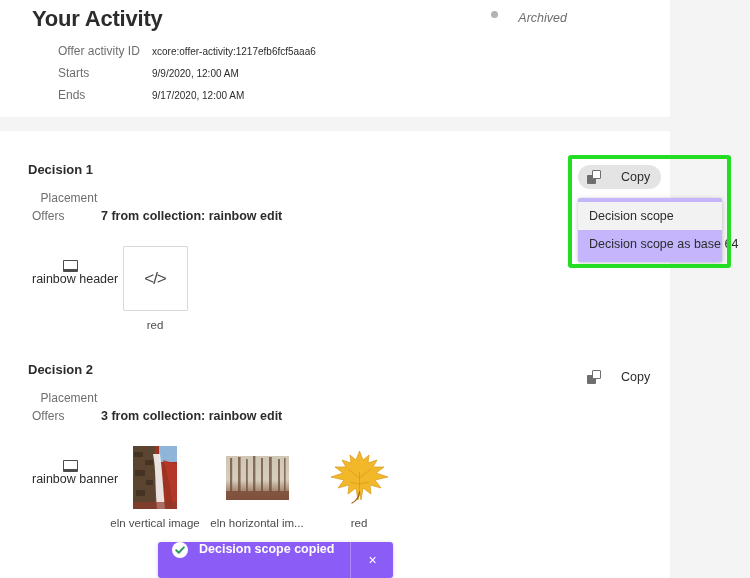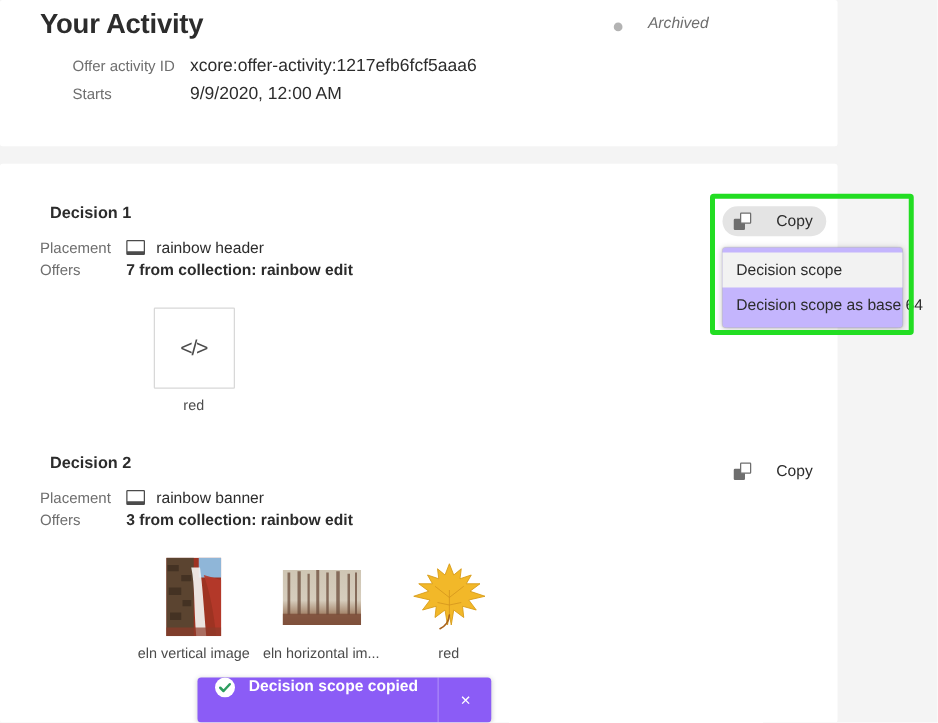--- a/index.html
+++ b/index.html
@@ -42,21 +42,21 @@
     font-weight: bold;
     letter-spacing: -0.2px;
     color: #2c2c2c;
   }
 
   .status-badge {
     position: absolute;
     right: 103px;
     top: 11px;
     display: flex;
-    align-items: flex-end;
+    align-items: flex-start;
     gap: 20px;
   }
   .status-dot {
     width: 7px;
     height: 7px;
     border-radius: 50%;
     background: #b3b3b3;
     display: block;
   }
   .status-text {
@@ -77,49 +77,49 @@
     height: 22px;
   }
   .meta-label {
     width: 94px;
     font-size: 12px;
     color: #6e6e6e;
     flex: 0 0 94px;
     margin-left: 26px;
   }
   .meta-value {
-    font-size: 14px;
+    font-size: 10px;
     color: #2c2c2c;
   }
 
   
   .decision {
     position: absolute;
     left: 0;
     width: 670px;
   }
   #decision-1 { top: 162px; }
   #decision-2 { top: 362px; }
 
   .decision-title {
     position: absolute;
-    left: 40px;
+    left: 28px;
     top: 0;
     font-size: 13px;
     font-weight: bold;
     color: #2c2c2c;
   }
 
   .decision-row {
     position: absolute;
     left: 32px;
     display: flex;
     align-items: center;
   }
-  .row-placement { top: 29px; }
+  .row-placement { top: 29px; flex-direction: column; }
   .row-offers    { top: 47px; align-items: center; }
 
   .row-label {
     width: 69px;
     flex: 0 0 69px;
     font-size: 12px;
     color: #6e6e6e;
   }
 
   .placement-icon {
@@ -336,20 +336,24 @@
   </div>
 
   <div class="meta">
     <div class="meta-row">
       <span class="meta-label">Offer activity ID</span>
       <span class="meta-value">xcore:offer-activity:1217efb6fcf5aaa6</span>
     </div>
     <div class="meta-row">
       <span class="meta-label">Starts</span>
       <span class="meta-value">9/9/2020, 12:00 AM</span>
+    </div>
+    <div class="meta-row">
+      <span class="meta-label">Ends</span>
+      <span class="meta-value">9/17/2020, 12:00 AM</span>
     </div>
   </div>
 
 </div>
 
 <div class="panel" id="decisions-panel"></div>
 
 <div class="decision" id="decision-1">
 
   <div class="decision-title">Decision 1</div>

